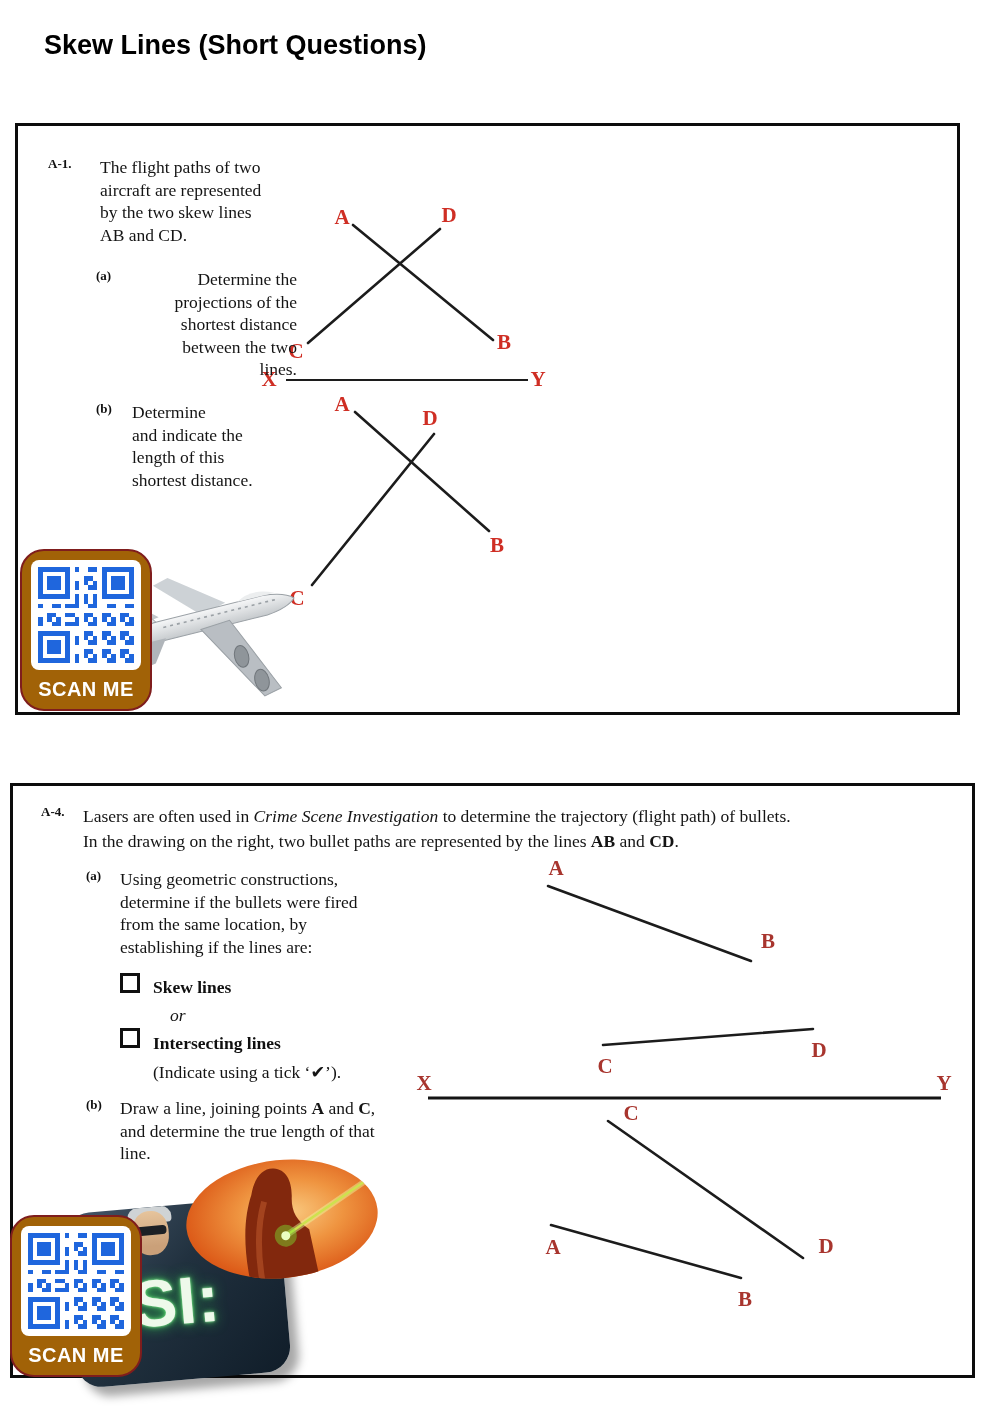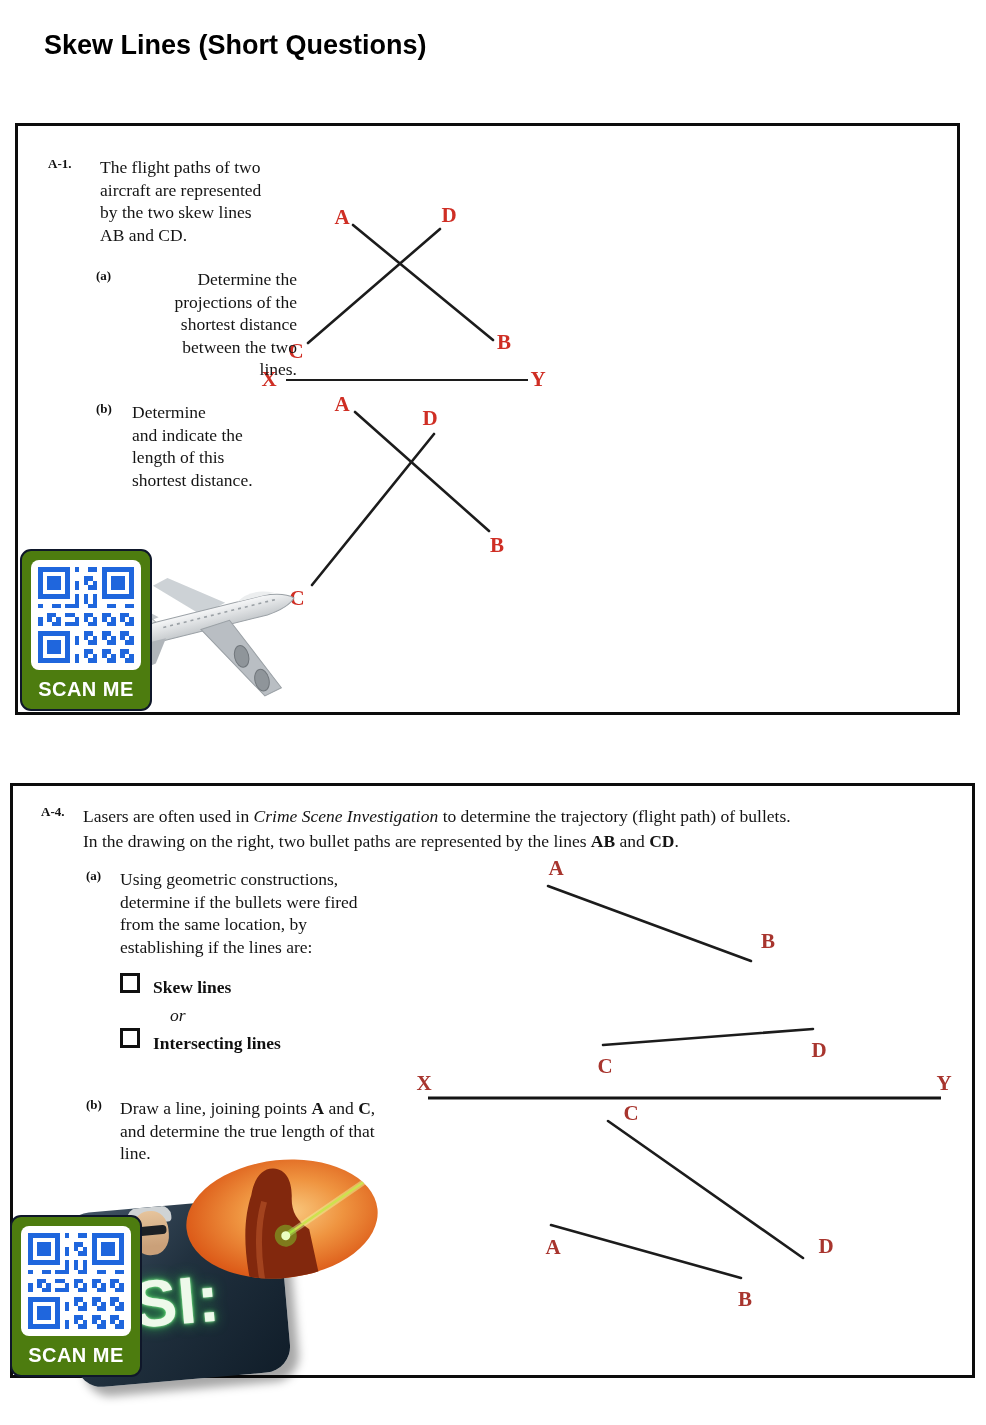--- a/index.html
+++ b/index.html
@@ -20,21 +20,21 @@
   .xyline2{stroke:#141414;stroke-width:3;fill:none;}
   .lab1{fill:#cf2e24;font-size:21px;font-weight:600;font-family:"Liberation Serif",serif;
         text-anchor:middle;dominant-baseline:central;}
   .lab2{fill:#a8352e;font-size:21px;font-weight:600;font-family:"Liberation Serif",serif;
         text-anchor:middle;dominant-baseline:central;}
   
   .checkbox{position:absolute;width:20px;height:20px;border:3px solid #101010;background:#fff;
             box-sizing:border-box;cursor:pointer;}
   .optlabel{position:absolute;font-size:17.5px;font-weight:bold;color:#101010;}
   
-  .qr{position:absolute;width:132px;background:#4d7c0f;border:2px solid #0f172a;border-radius:11px;
+  .qr{position:absolute;width:132px;background:#a16207;border:2px solid #7f1d1d;border-radius:24px;
       z-index:9;box-sizing:border-box;}
   .qr-white{margin:9px 9px 6px 9px;background:#fff;border-radius:8px;padding:7px;}
   .qr-grid{display:grid;grid-template-columns:repeat(21,1fr);grid-template-rows:repeat(21,1fr);
            width:96px;height:96px;}
   .qr-grid div{width:100%;height:100%;}
   .qr-grid .on{background:#1f66dd;}
   .qr-label{font-family:"Liberation Sans",sans-serif;font-weight:bold;color:#fff;font-size:20px;
             text-align:center;padding:2px 0 8px 0;letter-spacing:.5px;}
   
   .plane{position:absolute;left:126px;top:530px;z-index:3;}
@@ -607,20 +607,21 @@
     <div class="ptext" style="left:107px;top:82px;width:300px;">Using geometric constructions,
 determine if the bullets were fired
 from the same location, by
 establishing if the lines are:</div>
 
     <span class="checkbox" style="left:107px;top:187px;"></span>
     <span class="optlabel" style="left:140px;top:191px;">Skew lines</span>
     <span class="ptext ital" style="left:157px;top:218px;">or</span>
     <span class="checkbox" style="left:107px;top:242px;"></span>
     <span class="optlabel" style="left:140px;top:247px;">Intersecting lines</span>
+    <div class="ptext" style="left:140px;top:275px;width:300px;">(Indicate using a tick ‘✔’).</div>
 
     <div class="plabel" style="left:73px;top:311px;">(b)</div>
     <div class="ptext" style="left:107px;top:311px;width:305px;"><span>Draw a line, joining points </span><span class="bold">A</span><span> and </span><span class="bold">C</span><span>,
 and determine the true length of that
 line.</span></div>
   </section>
 
   <div class="csi-poster">
     <div class="csi-hair"></div>
     <div class="csi-face"></div>

